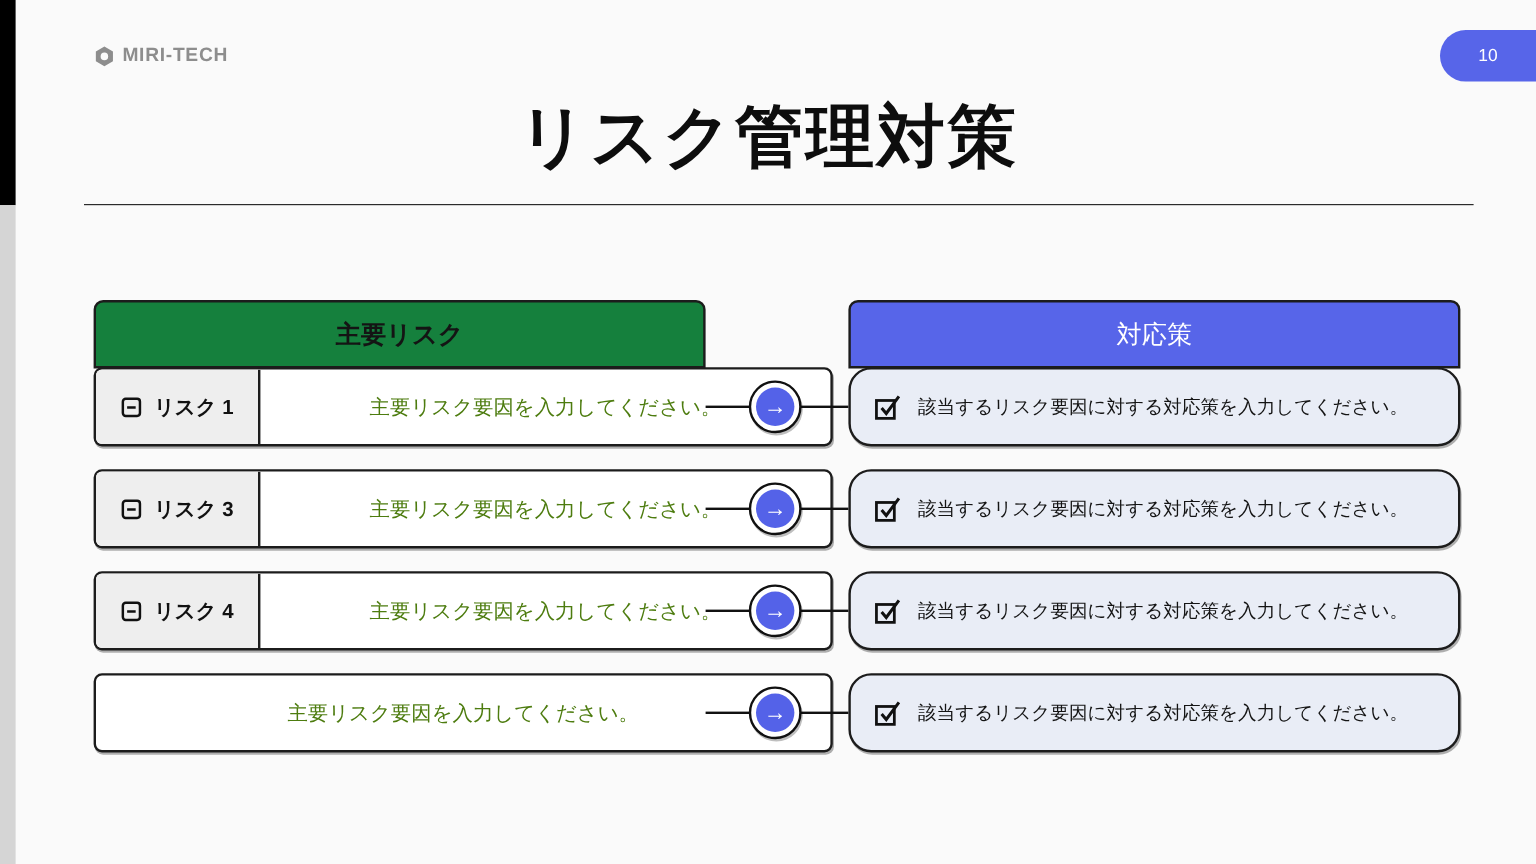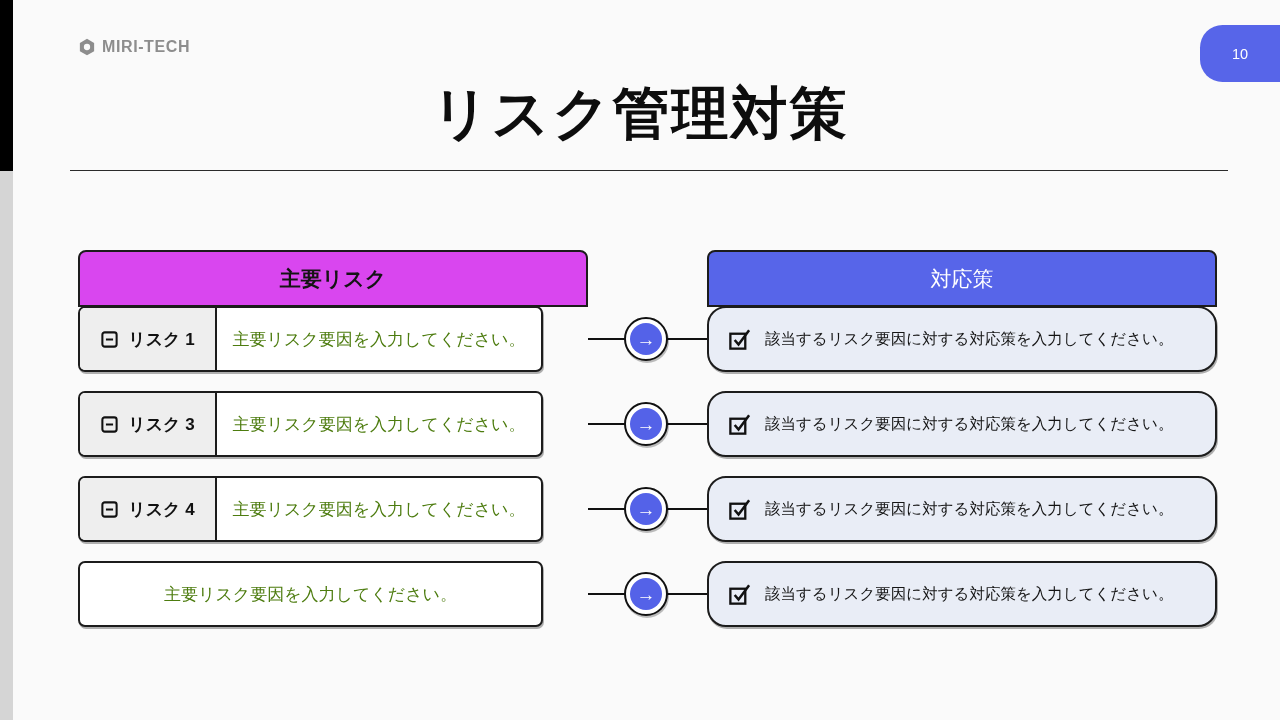--- a/index.html
+++ b/index.html
@@ -12,46 +12,46 @@
   
   .strip-black{position:absolute;left:0;top:0;width:13px;height:171px;background:#000;}
   .strip-gray{position:absolute;left:0;top:171px;width:13px;height:549px;background:#d5d5d5;}
 
   
   .logo{position:absolute;left:78px;top:38px;display:flex;align-items:center;gap:6px;}
   .logo .brand-text{color:#8d8d8d;font-size:16px;font-weight:700;letter-spacing:0.6px;}
 
   
   .badge{
-    position:absolute;right:0;top:25px;width:80px;height:57px;
+    position:absolute;right:0;top:25px;width:80px;height:43px;
     background:#5765e9;border-radius:22.5px 0 0 22.5px;
     display:flex;align-items:center;justify-content:center;
     color:#fff;font-size:14.5px;
   }
 
   
   .title{
     position:absolute;left:0;right:0;top:76px;text-align:center;
     font-size:57px;font-weight:800;color:#0d0d0d;letter-spacing:2px;
   }
   .divider{position:absolute;left:70px;top:170px;width:1158px;height:0;border-top:1.5px solid #2b2b2b;}
 
   
   .col-header{
     position:absolute;top:250px;height:57px;box-sizing:border-box;
     border:2px solid #1c1c1c;border-radius:8px 8px 0 0;
     display:flex;align-items:center;justify-content:center;
     font-size:21px;
   }
-  .left-header{left:78px;width:510px;background:#d946ef;color:#141414;font-weight:600;}
+  .left-header{left:78px;width:510px;background:#15803d;color:#141414;font-weight:600;}
   .right-header{left:707px;width:510px;background:#5765e9;color:#ffffff;font-weight:400;}
 
   
   .left-row{
-    position:absolute;left:78px;width:465px;height:66px;box-sizing:border-box;
+    position:absolute;left:78px;width:616px;height:66px;box-sizing:border-box;
     border:2px solid #1c1c1c;border-radius:7px;background:#ffffff;
     display:flex;overflow:hidden;box-shadow:1px 2px 0 rgba(0,0,0,0.30);
   }
   .row-label{
     flex:0 0 135px;background:#eeeeee;border-right:2px solid #1c1c1c;
     display:flex;align-items:center;justify-content:center;gap:9px;
     font-weight:700;font-size:17px;color:#111;
   }
   .row-text{
     flex:1;display:flex;align-items:center;justify-content:center;

